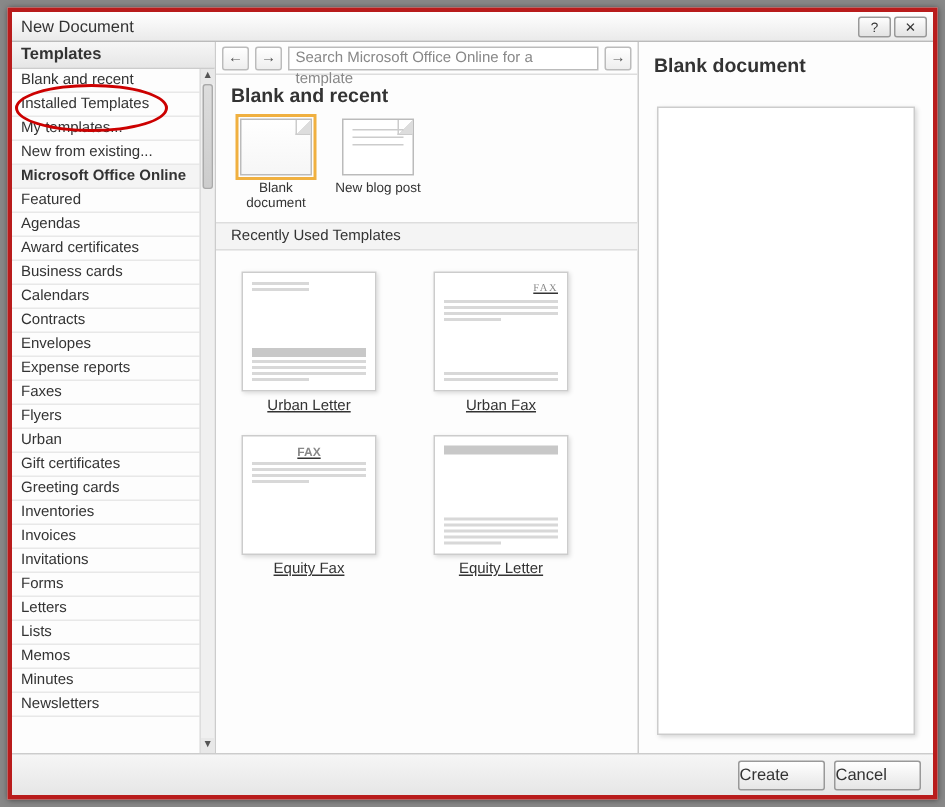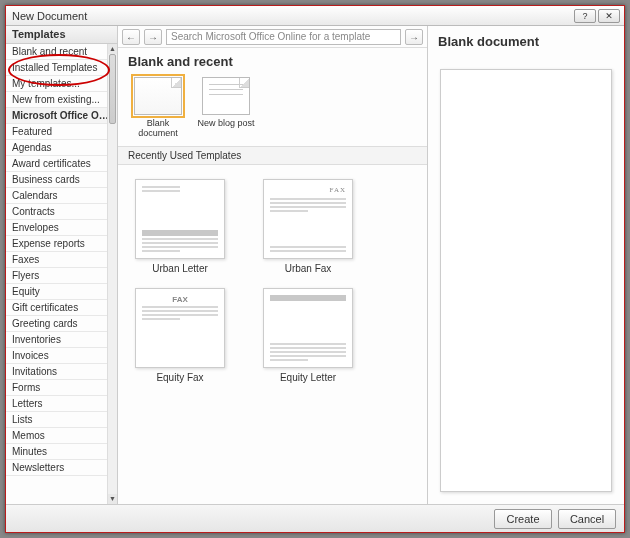--- a/index.html
+++ b/index.html
@@ -1,54 +1,54 @@
 <!DOCTYPE html>
 <html><head>
 <meta charset="utf-8">
 <style>
   * { box-sizing: border-box; font-family: "Segoe UI", Tahoma, sans-serif; }
   body { margin: 0; background: #888; width: 630px; height: 538px; overflow: hidden; }
-  .window { position: absolute; left: 5px; top: 5px; width: 620px; height: 528px; background: #fdfdfd; border: 1px solid #b91c1c; box-shadow: 0 0 4px rgba(0,0,0,0.5); }
+  .window { position: absolute; left: 5px; top: 5px; width: 620px; height: 528px; background: #fdfdfd; border: 3px solid #b91c1c; box-shadow: 0 0 4px rgba(0,0,0,0.5); }
   .titlebar { height: 20px; background: linear-gradient(#fff,#eaeaea); border-bottom: 1px solid #bbb; display: flex; align-items: center; padding: 0 4px 0 6px; font-size: 11px; color: #333; }
   .titlebar .spacer { flex: 1; }
   .tbtn { width: 22px; height: 14px; border: 1px solid #999; margin-left: 2px; background: linear-gradient(#fdfdfd,#e3e3e3); font-size: 9px; line-height: 12px; text-align: center; color: #333; border-radius: 2px; cursor: default; }
   .content { display: flex; height: calc(100% - 48px); }
-  .sidebar { width: 112px; border-right: 1px solid #ccc; display: flex; flex-direction: column; position: relative; }
+  .sidebar { width: 136px; border-right: 1px solid #ccc; display: flex; flex-direction: column; position: relative; }
   .side-hdr { height: 18px; font-size: 11px; font-weight: bold; padding: 2px 6px; background: linear-gradient(#f6f6f6,#e6e6e6); border-bottom: 1px solid #ccc; color: #333; }
   .side-list { flex: 1; overflow: hidden; position: relative; }
   .sitem { font-size: 10px; color: #333; padding: 2px 6px; border-bottom: 1px solid #e8e8e8; white-space: nowrap; overflow: hidden; text-overflow: ellipsis; cursor: default; height: 16px; line-height: 12px; }
   .sitem.section { font-weight: bold; background: #f4f4f4; }
   .scrollbar { position: absolute; right: 0; top: 0; bottom: 0; width: 10px; background: #f0f0f0; border-left: 1px solid #ddd; }
   .scroll-thumb { position: absolute; left: 1px; right: 1px; top: 10px; height: 70px; background: linear-gradient(#ddd,#ccc); border: 1px solid #aaa; border-radius: 2px; }
   .scroll-arrow { position: absolute; left: 0; right: 0; height: 10px; background: #e8e8e8; font-size: 7px; text-align: center; line-height: 10px; color: #555; }
   .circle { position: absolute; left: 2px; top: 28px; width: 102px; height: 32px; border: 2px solid #c00; border-radius: 50%; pointer-events: none; }
   .main { flex: 1; display: flex; flex-direction: column; border-right: 1px solid #ccc; }
   .toolbar { height: 22px; display: flex; align-items: center; padding: 2px 4px; gap: 4px; border-bottom: 1px solid #ddd; }
   .navbtn { width: 18px; height: 16px; border: 1px solid #bbb; background: linear-gradient(#fff,#eee); border-radius: 2px; font-size: 10px; text-align: center; line-height: 14px; color: #555; }
   .search { flex: 1; height: 16px; border: 1px solid #bbb; background: #fff; font-size: 10px; color: #888; padding: 0 4px; line-height: 14px; }
   .main-hdr { font-size: 13px; font-weight: bold; padding: 6px 10px 4px; color: #333; }
   .tile-row { display: flex; gap: 8px; padding: 4px 10px 8px; }
   .tile { width: 60px; text-align: center; font-size: 9px; color: #333; }
   .tile .pg { width: 48px; height: 38px; margin: 0 auto 3px; border: 1px solid #bbb; background: #fff; position: relative; }
   .tile.sel .pg { outline: 2px solid #f0b040; outline-offset: 1px; background: linear-gradient(#fff,#f6f6f6); }
   .tile .fold { position: absolute; right: 0; top: 0; width: 10px; height: 10px; background: linear-gradient(135deg,#fff 50%,#ddd 50%); border-left: 1px solid #ccc; border-bottom: 1px solid #ccc; }
   .section-hdr { font-size: 10px; font-weight: normal; padding: 3px 10px; background: #f4f4f4; border-top: 1px solid #ddd; border-bottom: 1px solid #ddd; color: #333; }
   .tmpl-grid { display: flex; flex-wrap: wrap; gap: 14px 28px; padding: 14px 12px; }
-  .tmpl { width: 100px; text-align: center; font-size: 10px; color: #333; }
+  .tmpl { width: 100px; text-align: center; font-size: 10px; color: #333; text-decoration: underline; }
   .thumb { width: 90px; height: 80px; border: 1px solid #ccc; background: #fff; margin: 0 auto 4px; padding: 6px; box-shadow: 1px 1px 3px rgba(0,0,0,0.15); display: flex; flex-direction: column; gap: 2px; }
   .ln { height: 2px; background: #d8d8d8; }
   .ln.hdr { height: 6px; background: #c8c8c8; }
   .ln.half { width: 50%; }
   .thumb .sp { flex: 1; }
   .fax-label { font-size: 7px; font-family: serif; text-align: right; letter-spacing: 1px; color: #888; margin-bottom: 2px; }
   .preview { width: 196px; padding: 8px; display: flex; flex-direction: column; }
   .preview-hdr { font-size: 13px; font-weight: bold; color: #333; margin-bottom: 10px; padding-left: 2px; }
   .preview-page { flex: 1; margin: 10px 4px 4px; border: 1px solid #ccc; background: #fff; box-shadow: 1px 1px 3px rgba(0,0,0,0.15); }
   .footer { position: absolute; left: 0; right: 0; bottom: 0; height: 28px; background: linear-gradient(#f6f6f6,#e6e6e6); border-top: 1px solid #ccc; display: flex; justify-content: flex-end; align-items: center; padding: 0 8px; gap: 6px; }
-  .btn { min-width: 58px; height: 20px; font-size: 11px; border: 1px solid #999; background: linear-gradient(#fff,#e6e6e6); border-radius: 2px; text-align: center; line-height: 18px; color: #333; cursor: default; }
+  .btn { min-width: 58px; height: 20px; font-size: 11px; border: 1px solid #999; background: linear-gradient(#fff,#e6e6e6); border-radius: 2px; line-height: 18px; color: #333; cursor: default; }
   .blog-lines { position:absolute; top:6px; left:6px; right:6px; }
   .blog-lines div { height:1px; background:#ccc; margin-bottom:4px; }
 </style>
 </head>
 <body>
 
 <div class="window">
   <div class="titlebar">
     <span>New Document</span>
     <span class="spacer"></span>
@@ -68,21 +68,21 @@
           <div class="sitem">Featured</div>
           <div class="sitem">Agendas</div>
           <div class="sitem">Award certificates</div>
           <div class="sitem">Business cards</div>
           <div class="sitem">Calendars</div>
           <div class="sitem">Contracts</div>
           <div class="sitem">Envelopes</div>
           <div class="sitem">Expense reports</div>
           <div class="sitem">Faxes</div>
           <div class="sitem">Flyers</div>
-          <div class="sitem">Equity</div>
+          <div class="sitem">Urban</div>
           <div class="sitem">Gift certificates</div>
           <div class="sitem">Greeting cards</div>
           <div class="sitem">Inventories</div>
           <div class="sitem">Invoices</div>
           <div class="sitem">Invitations</div>
           <div class="sitem">Forms</div>
           <div class="sitem">Letters</div>
           <div class="sitem">Lists</div>
           <div class="sitem">Memos</div>
           <div class="sitem">Minutes</div>

